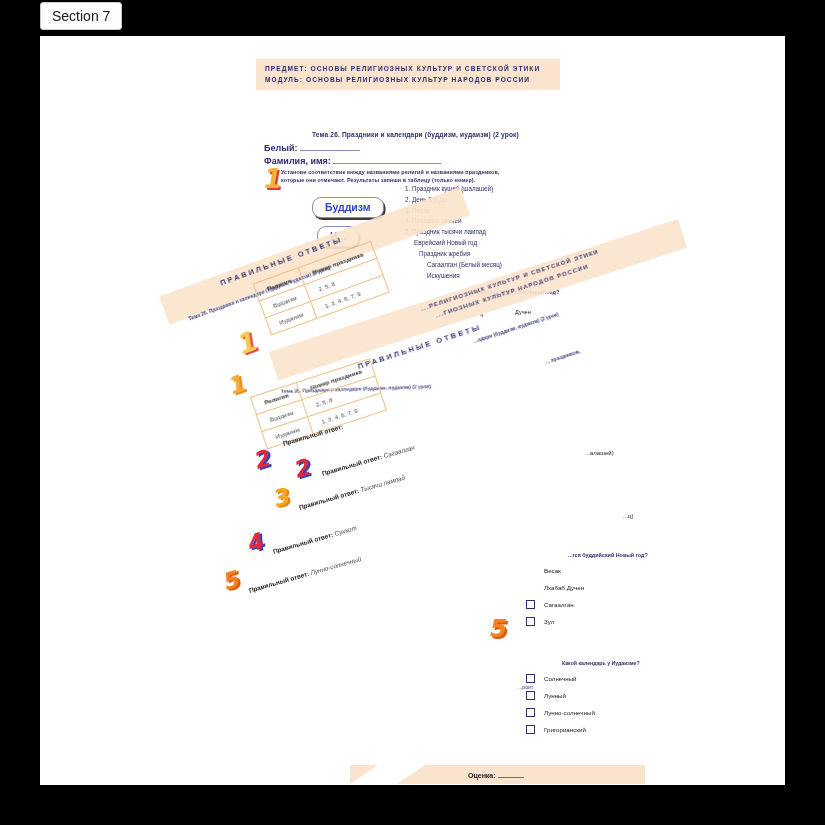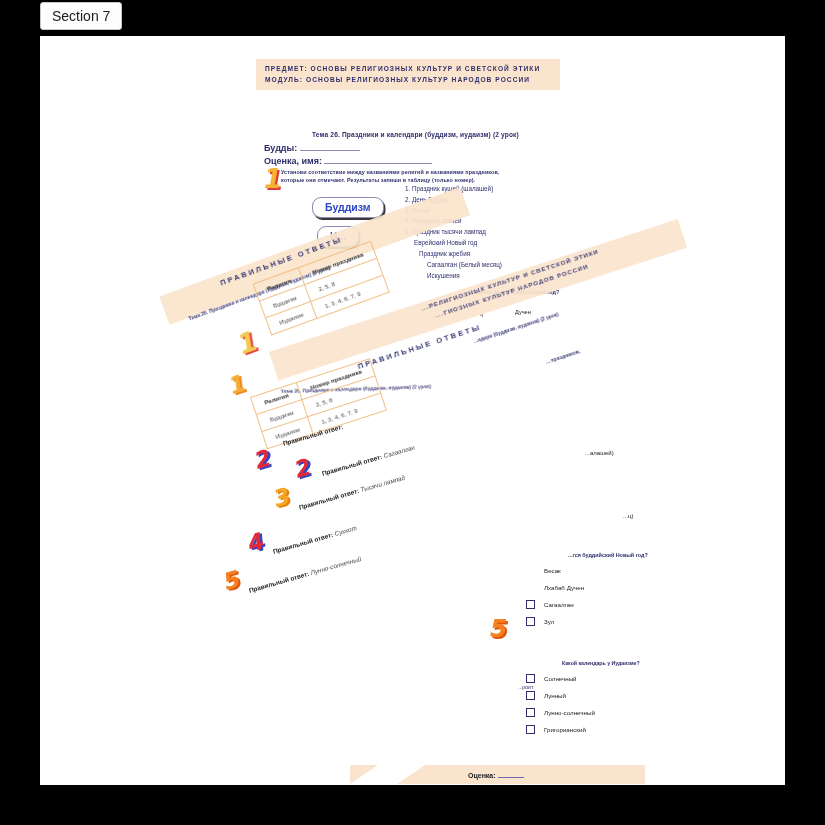--- a/index.html
+++ b/index.html
@@ -177,25 +177,25 @@
       <span>ОСНОВЫ РЕЛИГИОЗНЫХ КУЛЬТУР И СВЕТСКОЙ ЭТИКИ</span>
     </div>
     <div class="hdr-line hdr-l2">
       <span>МОДУЛЬ:</span>
       <span>ОСНОВЫ РЕЛИГИОЗНЫХ КУЛЬТУР НАРОДОВ РОССИИ</span>
     </div>
 
     <div class="topic">Тема 26. Праздники и календари (буддизм, иудаизм) (2 урок)</div>
 
     <div class="field f-date">
-      <span>Будды:</span>
+      <span>Белый:</span>
       <span class="rule"></span>
     </div>
     <div class="field f-name">
-      <span>Оценка, имя:</span>
+      <span>Фамилия, имя:</span>
       <span class="rule"></span>
     </div>
 
     <div class="num n1">1</div>
     <div class="q-prompt q1p">
       <div>Установи соответствие между названиями религий и названиями праздников,</div>
       <div>которые они отмечают. Результаты запиши в таблицу (только номер).</div>
     </div>
 
     <div class="tagbox tb1">Буддизм</div>

